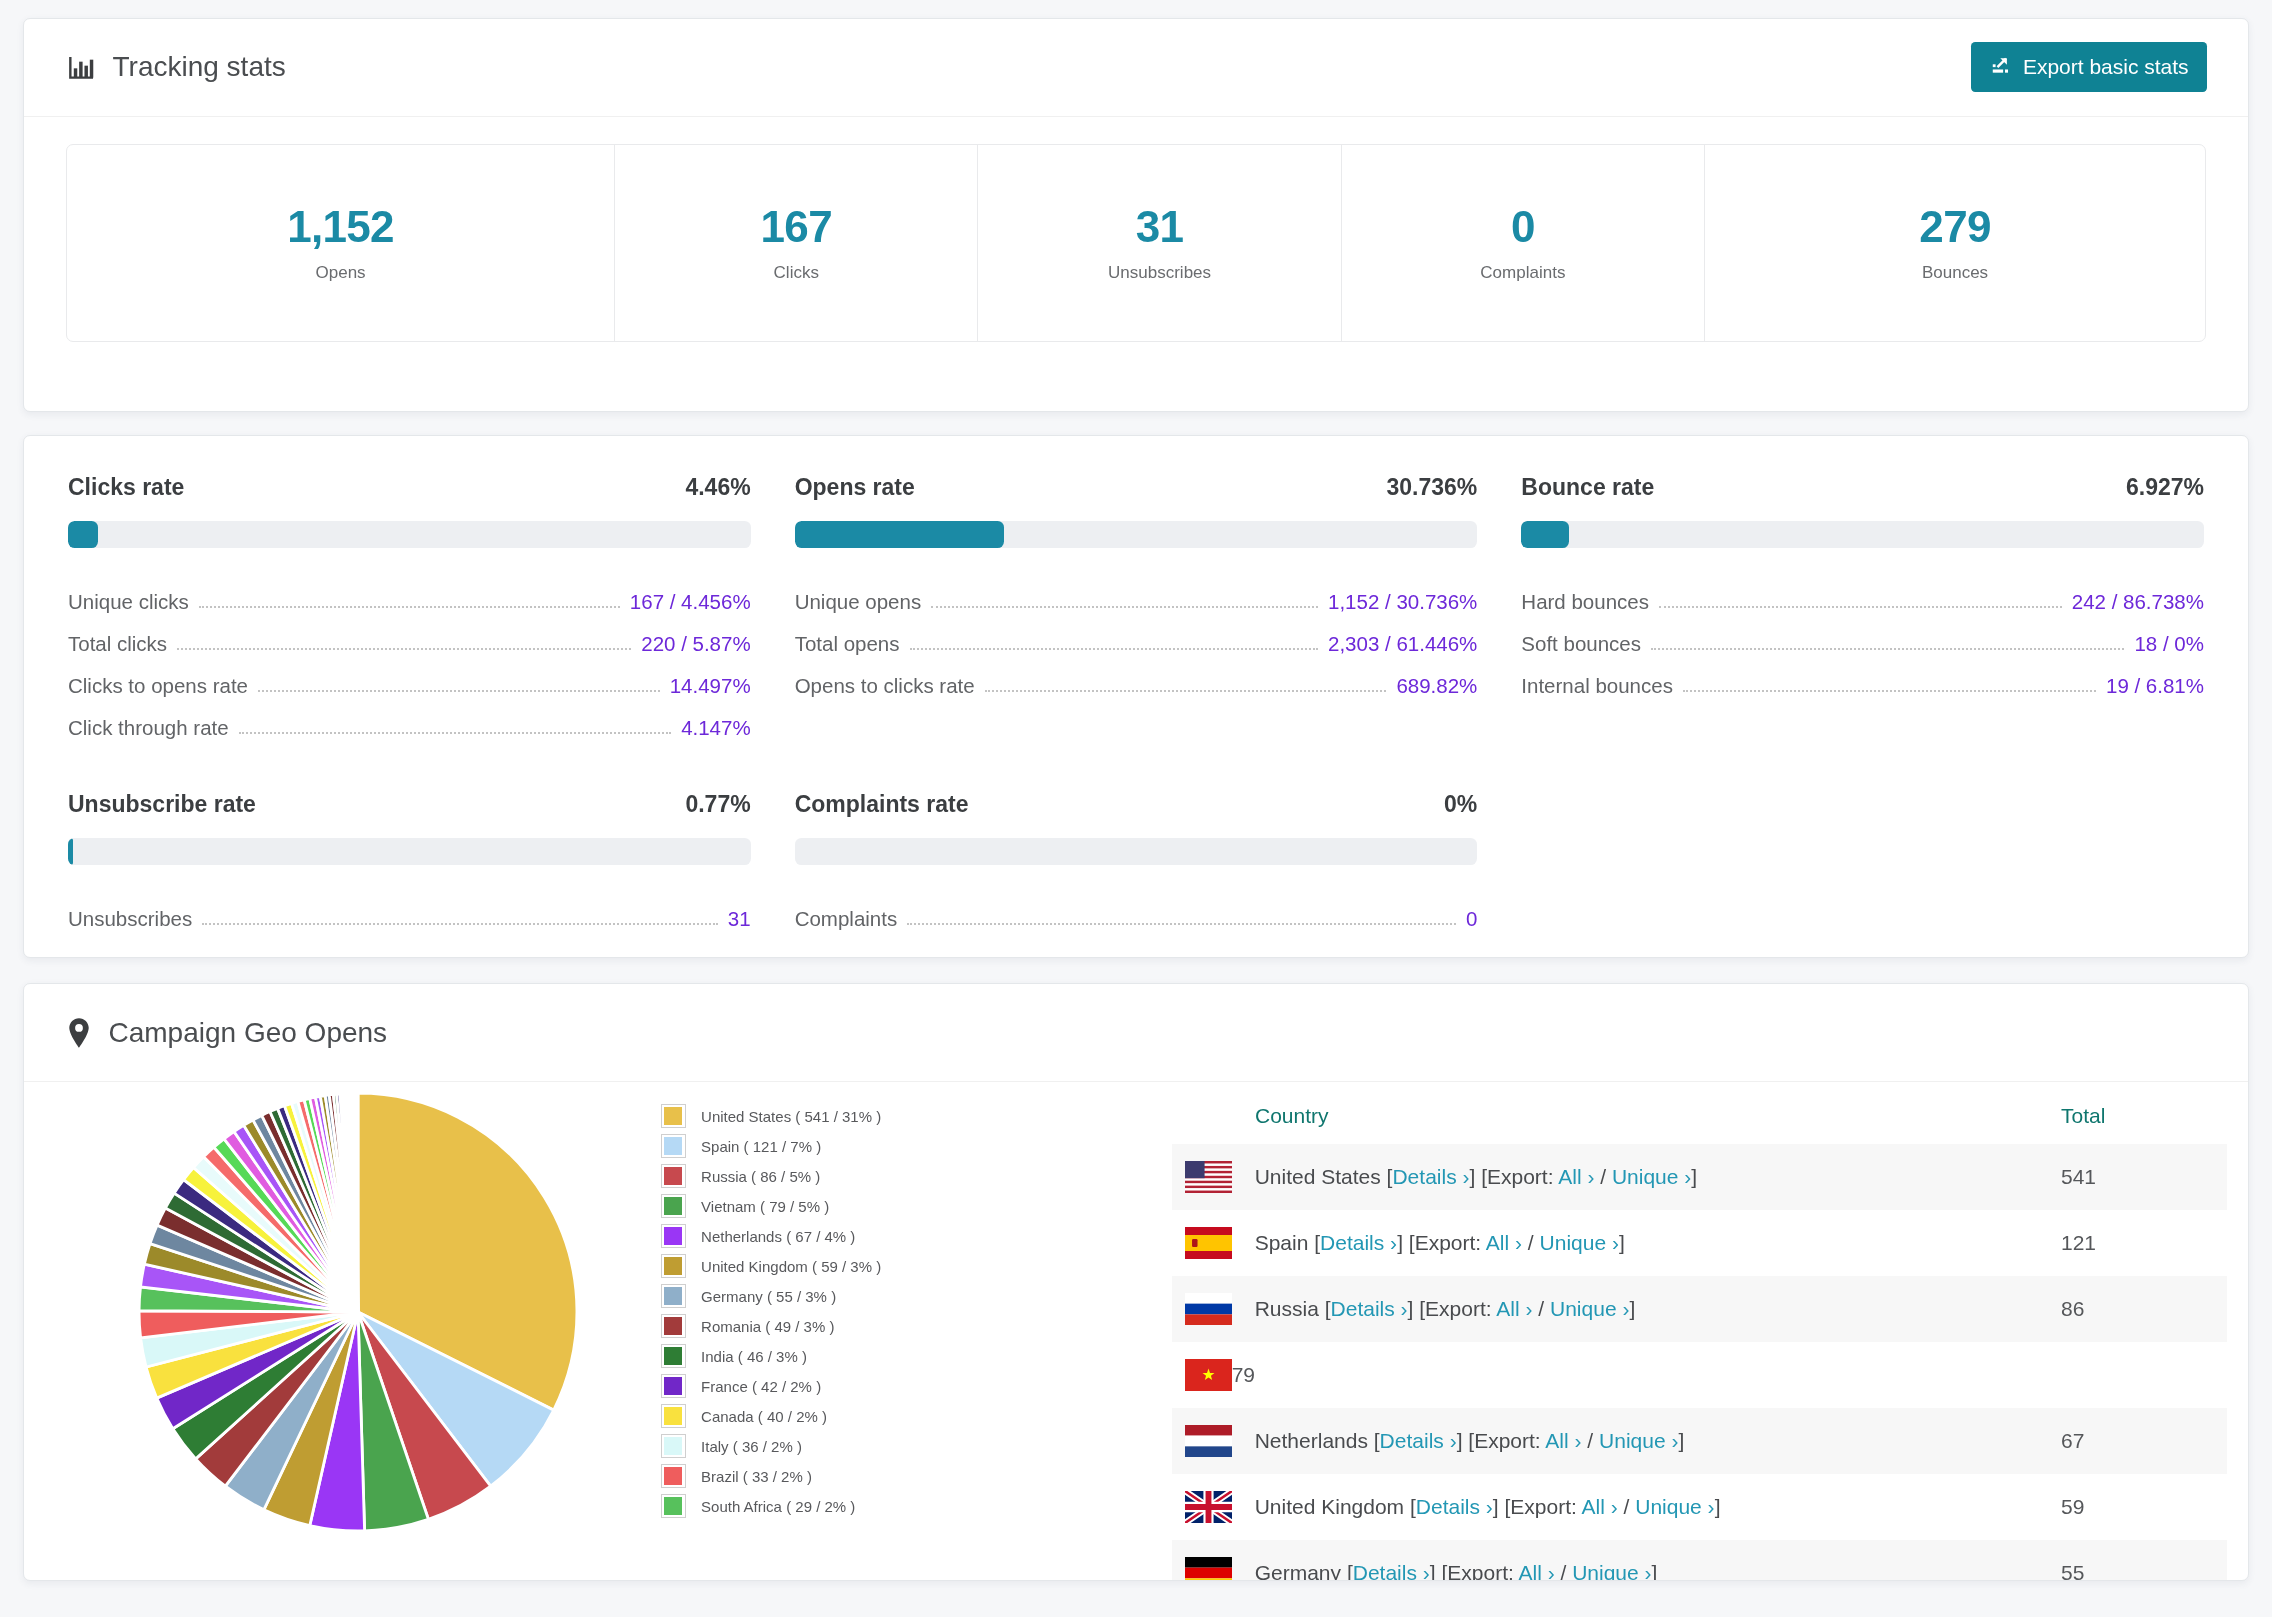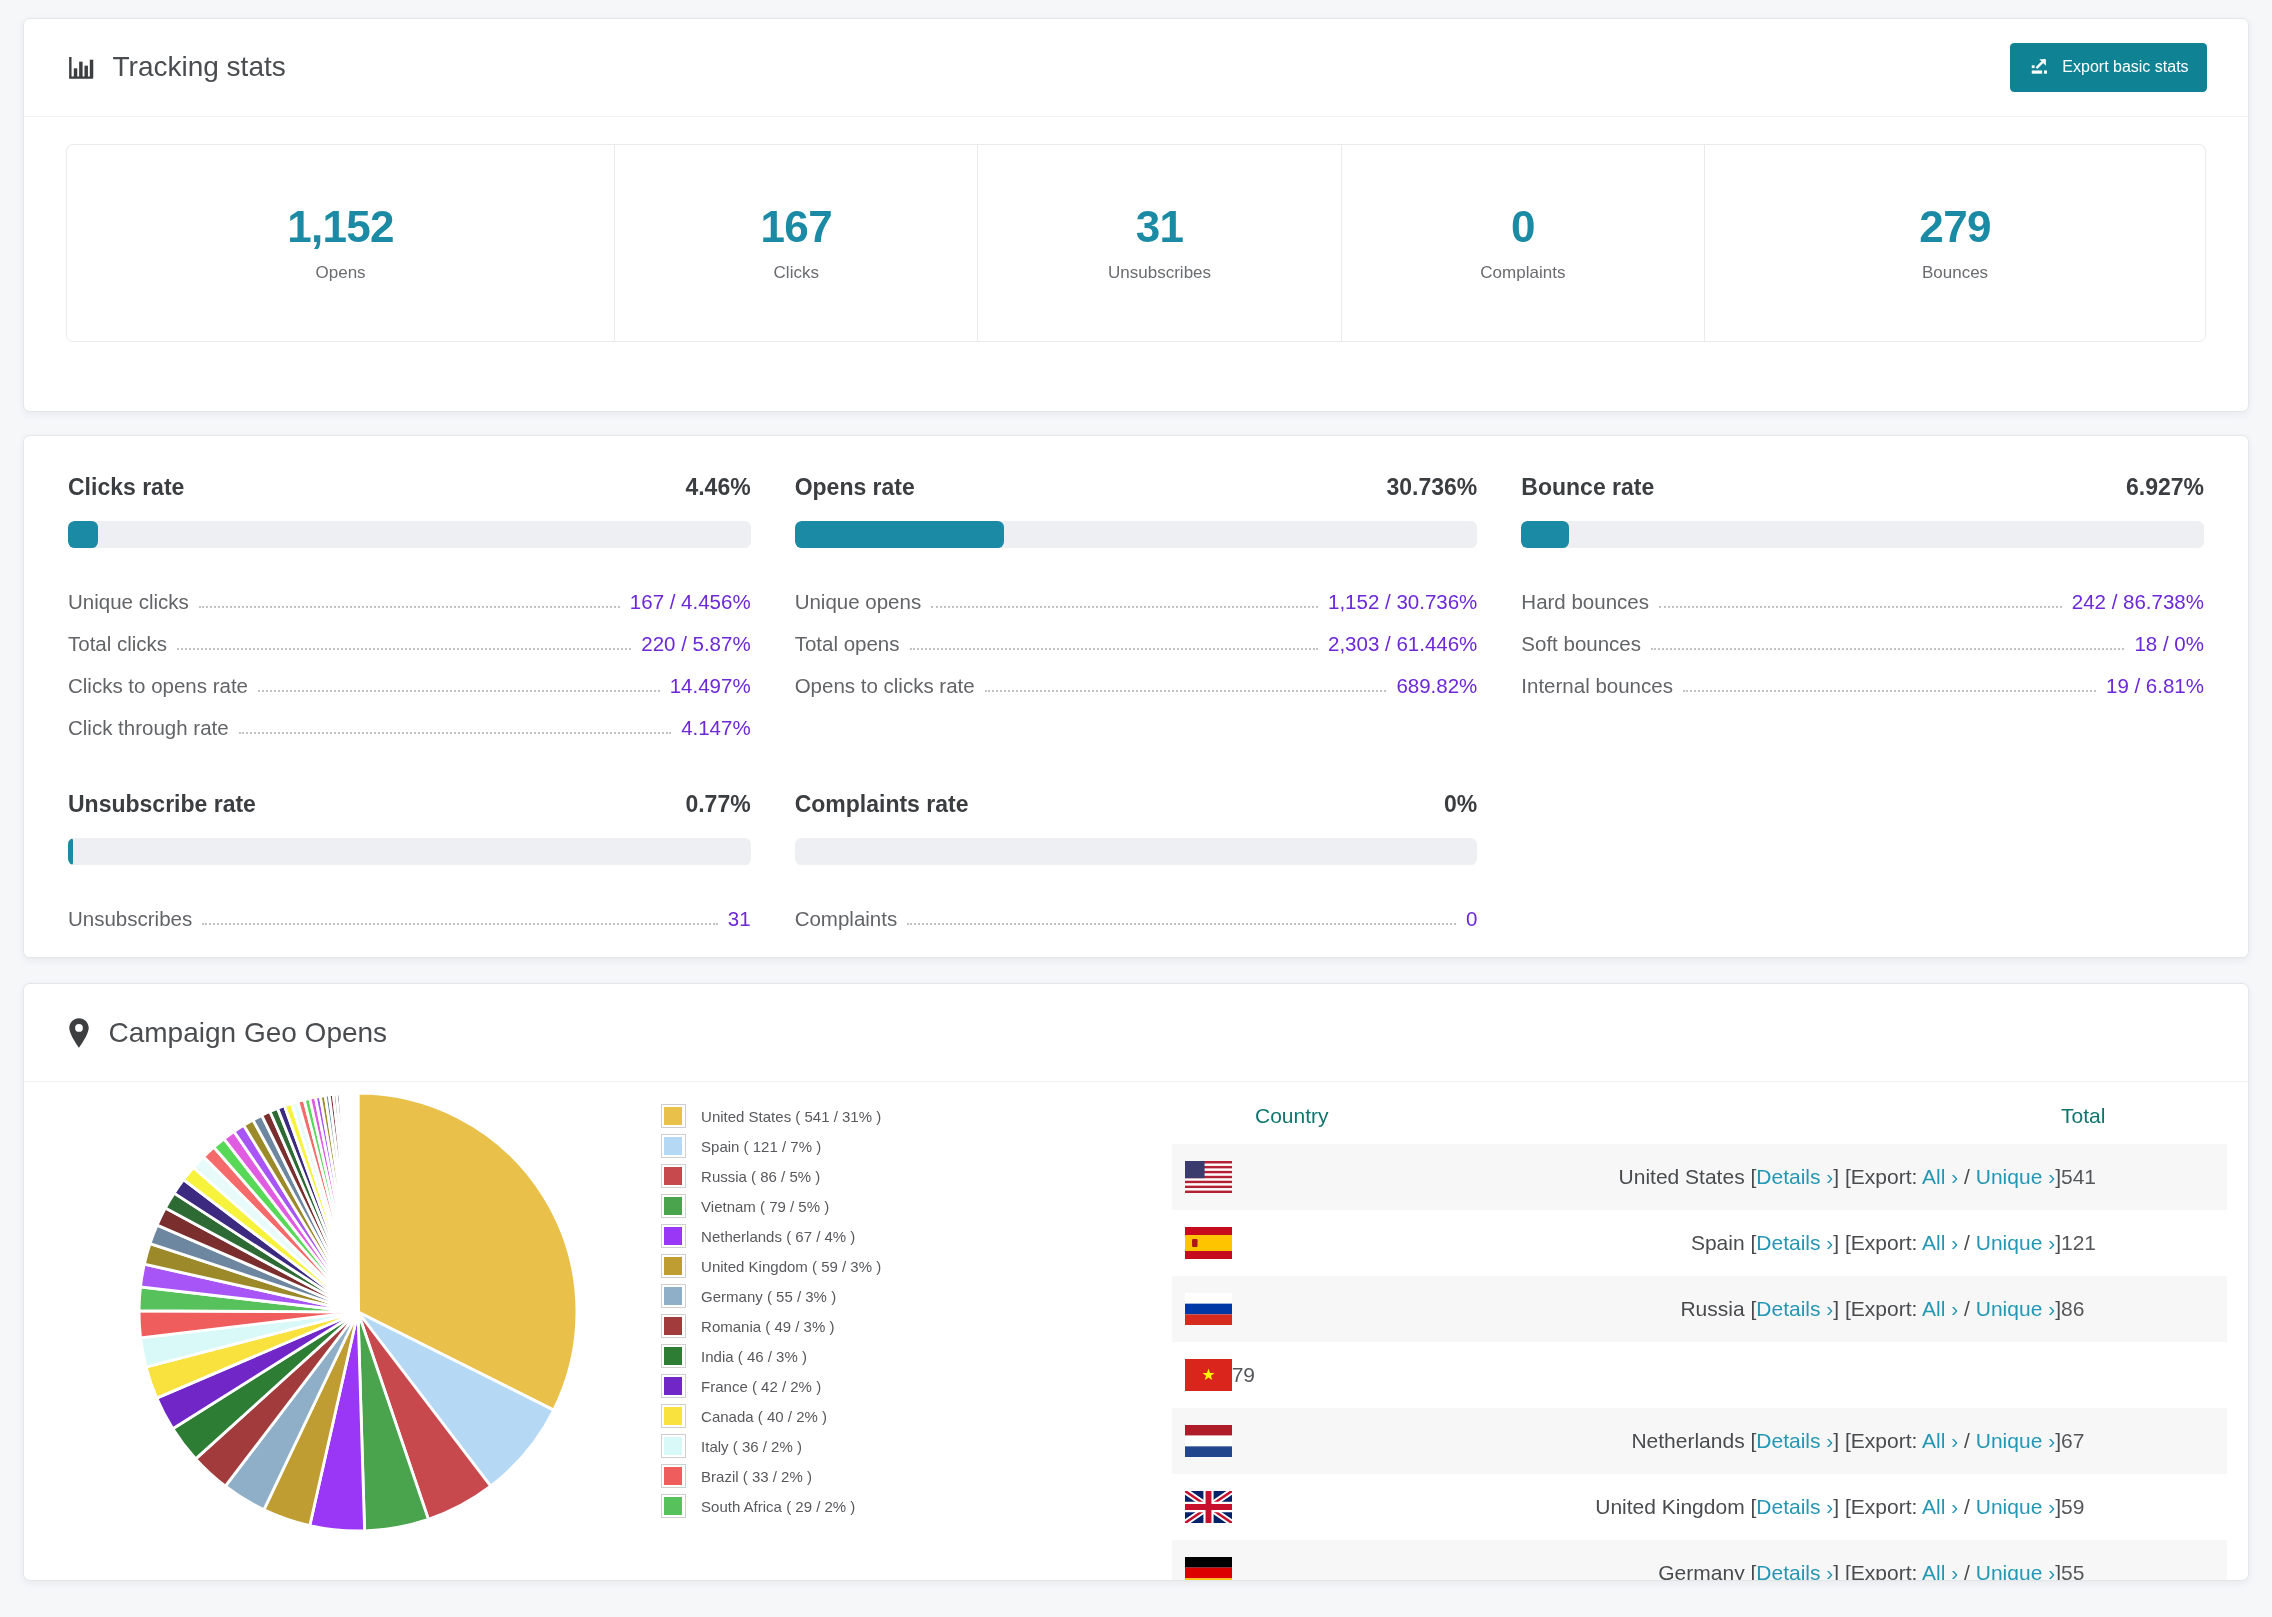--- a/index.html
+++ b/index.html
@@ -9,21 +9,21 @@
   #card-tracking{top:17.6px;height:392px;}
   #card-rates{top:435px;height:521px;}
   #card-geo{top:983px;height:596px;overflow:hidden;}
 
   .card-head{height:97px;display:flex;align-items:center;justify-content:space-between;
     padding:0 41px;border-bottom:1.4px solid #f0f0f0;}
   .head-title{display:flex;gap:15.5px;font-size:28px;color:#4a4d50;}
   .head-title svg{display:block;}
 
   .btn-export{display:flex;align-items:center;gap:11.3px;background:#0f8294;color:#fff;
-    border:none;border-radius:4.2px;font-size:16px;padding:11.3px 18.4px;cursor:pointer;
+    border:none;border-radius:4.2px;font-size:21px;padding:11.3px 18.4px;cursor:pointer;
     font-family:"Liberation Sans",sans-serif;margin-left:20px;}
 
   
   .stats-box{margin:27px 42px 0 42px;height:196px;border:1.4px solid #e9eaec;border-radius:7px;
     display:flex;align-items:stretch;}
   .stat-cell{flex:1;display:flex;flex-direction:column;align-items:center;justify-content:center;
     gap:11.3px;border-right:1.4px solid #e9eaec;}
   .stat-cell:last-child{border-right:none;}
   .stat-cell:first-child{flex:1.51;}
   .stat-cell:nth-child(5){flex:1.38;}
@@ -52,21 +52,21 @@
   .legend-label{font-size:15px;color:#58595c;}
 
   #geo-table{position:absolute;left:1148px;right:21px;top:104px;}
   .geo-header{display:flex;align-items:center;height:56px;font-size:21px;color:#0f766e;}
   .geo-header .col-country{flex:1;padding-left:83px;}
   .geo-header .col-total{width:166px;}
   .geo-row{display:flex;align-items:center;height:66px;font-size:21px;}
   .geo-row.alt{background:#f7f7f7;}
   .geo-row .flag{width:47px;height:32px;margin-left:12.7px;flex:none;}
   .geo-row .flag svg{width:47px;height:32px;display:block;}
-  .geo-cell-country{flex:1;padding-left:23px;color:#494b4e;white-space:nowrap;text-align:right;}
+  .geo-cell-country{flex:1;padding-left:23px;color:#494b4e;white-space:nowrap;}
   .geo-cell-country a{color:#2397b4;text-decoration:none;cursor:pointer;}
   .geo-cell-total{width:166px;color:#55575a;}
 </style>
 </head>
 <body>
 
 <div class="card" id="card-tracking">
   <div class="card-head">
     <div class="head-title">
       <span>

